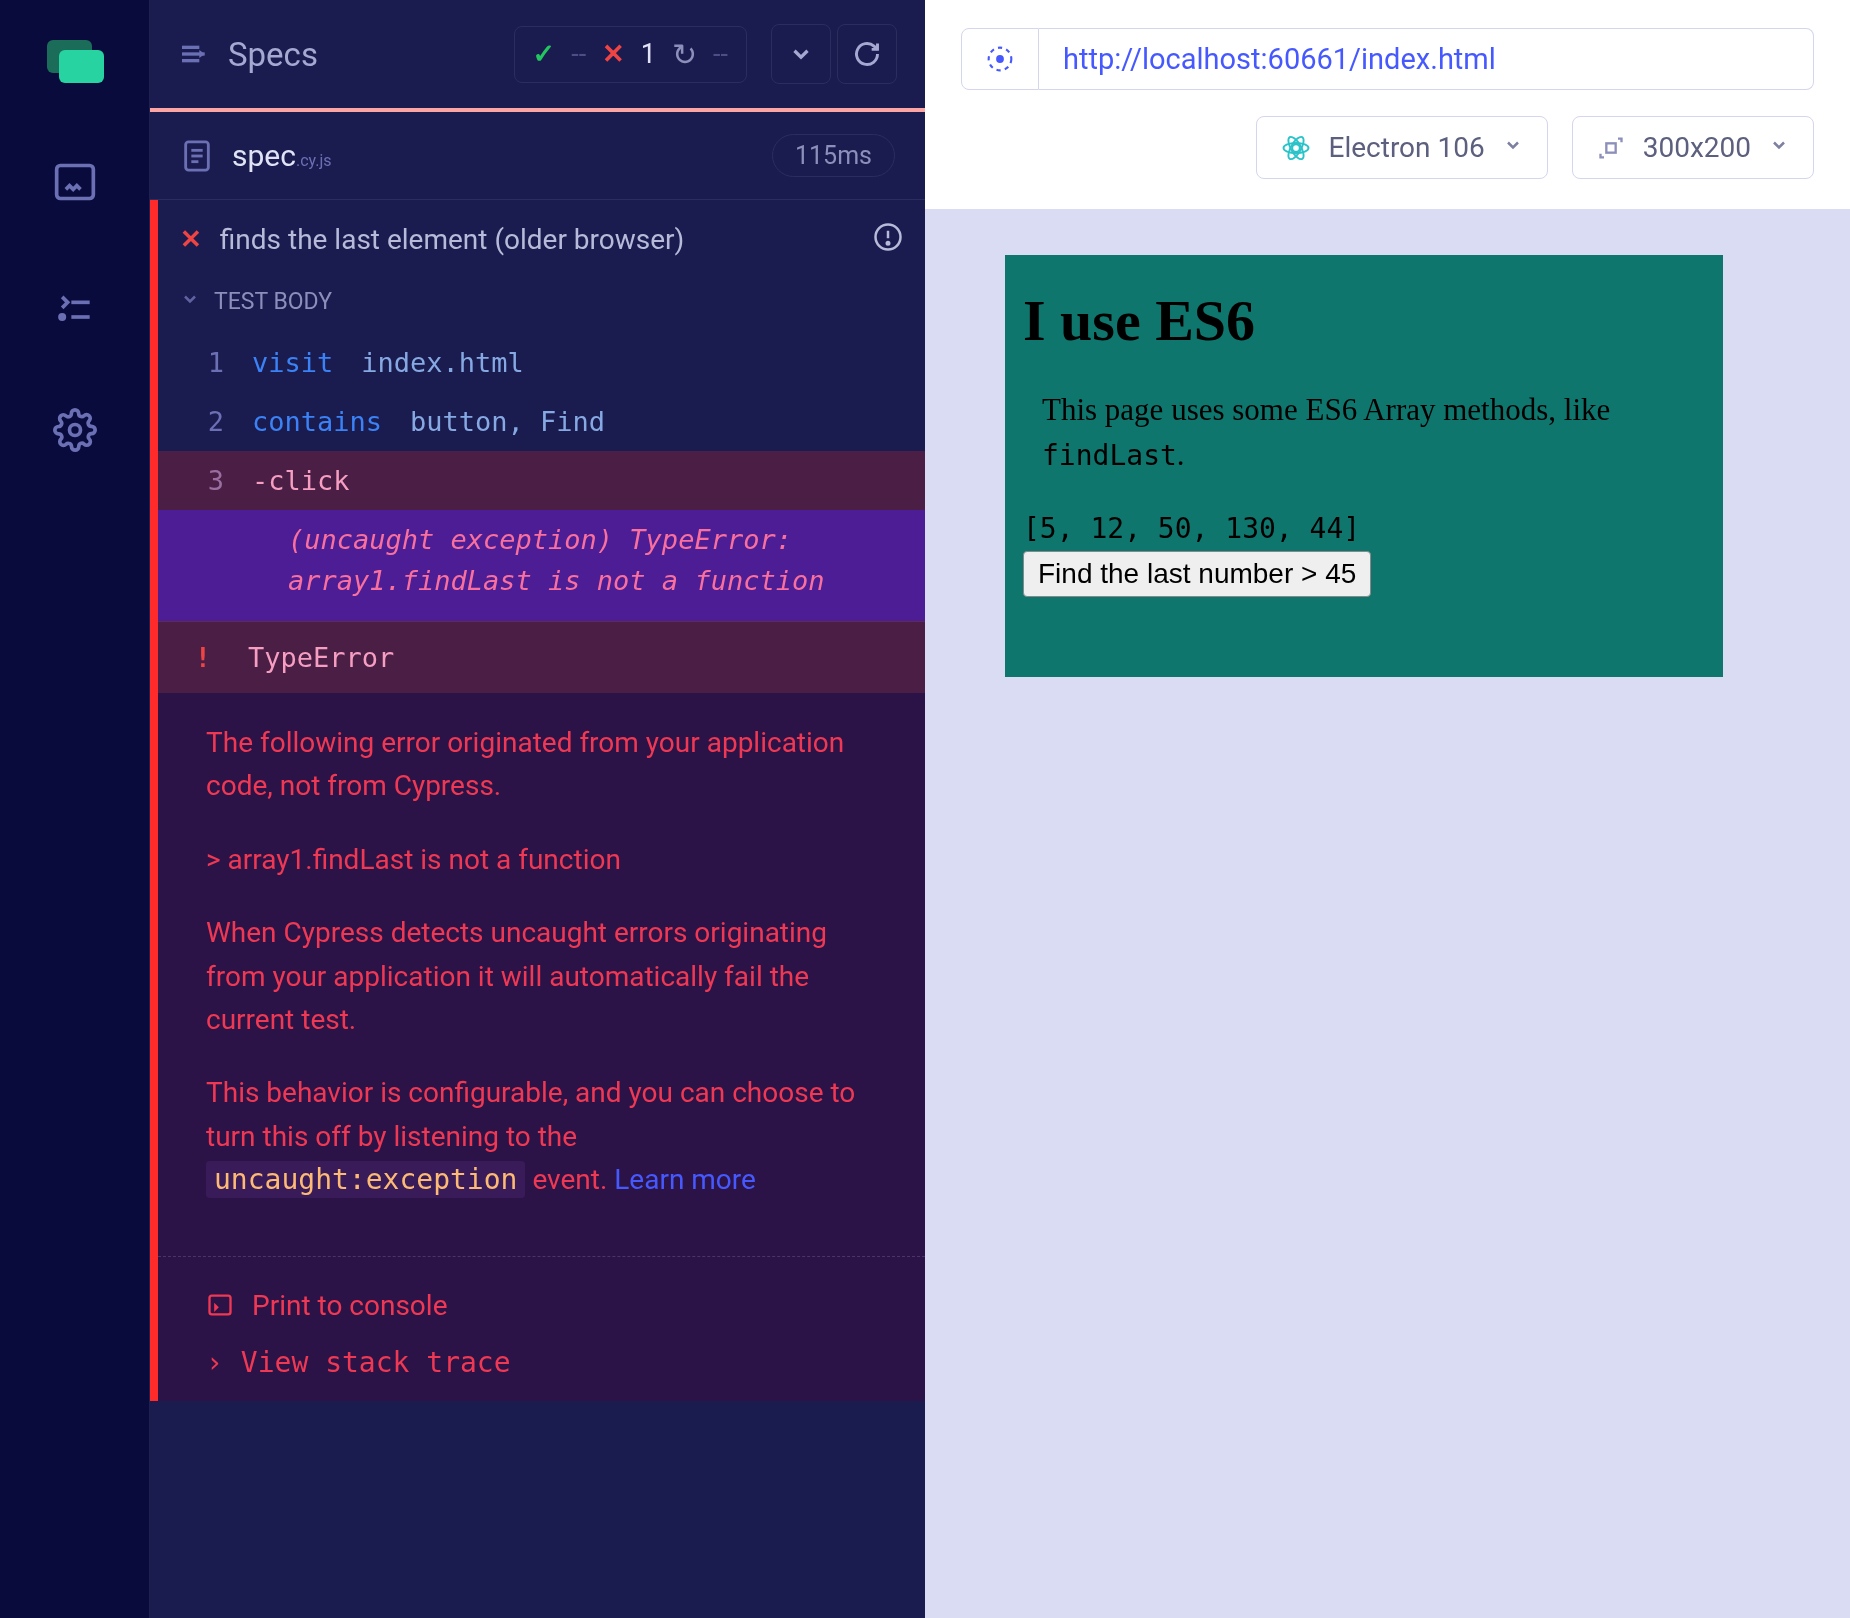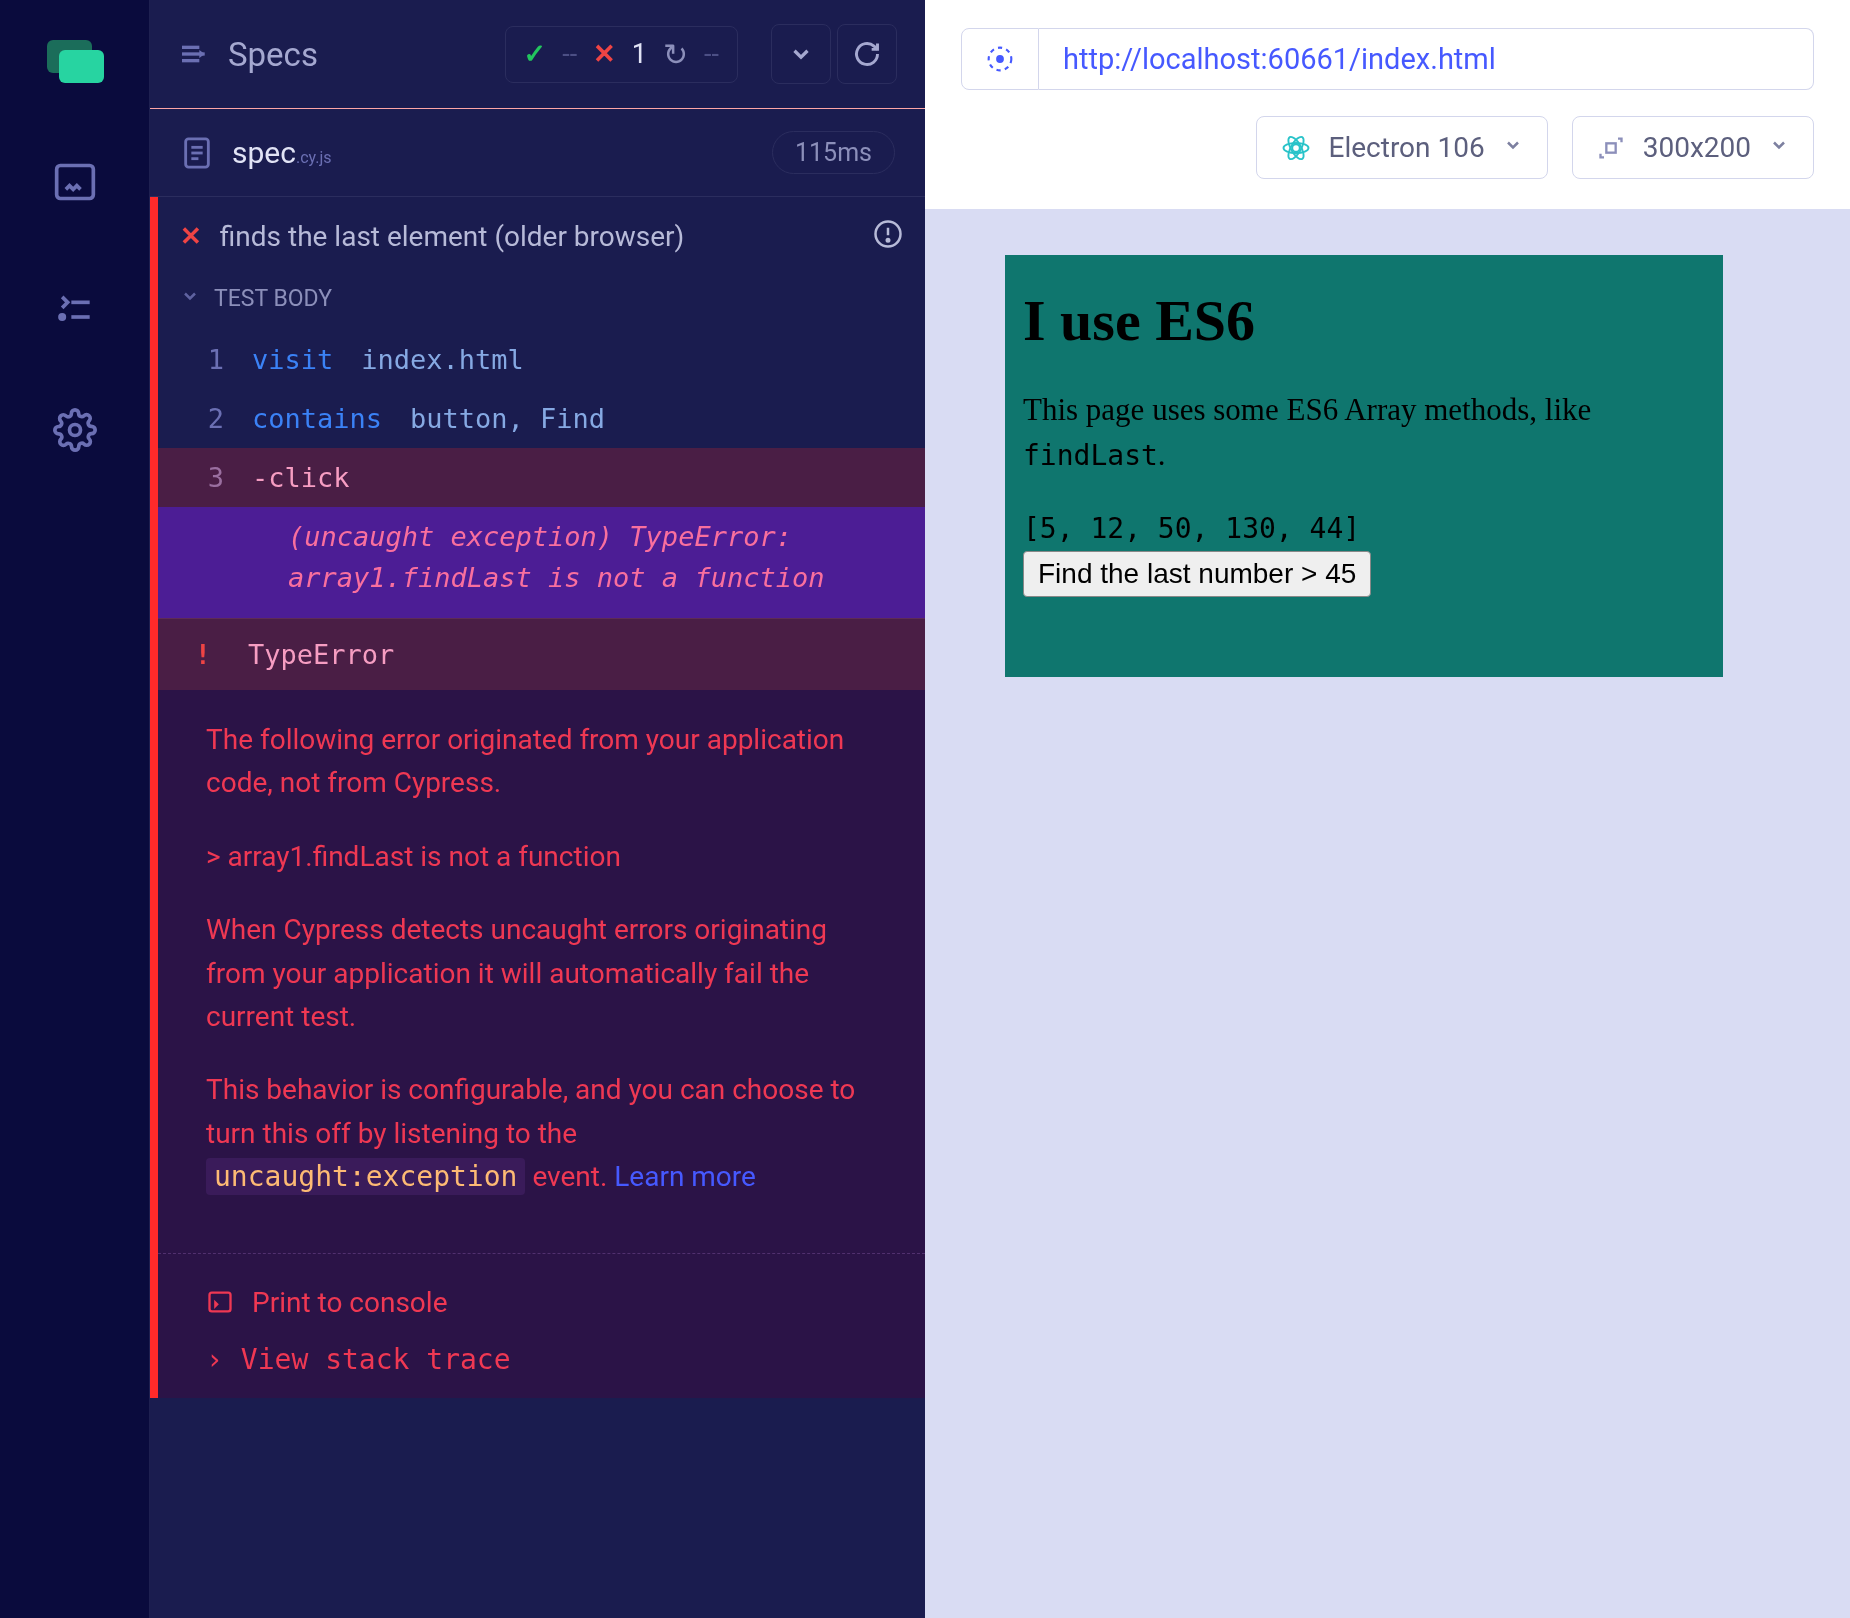--- a/index.html
+++ b/index.html
@@ -60,22 +60,22 @@
   background: #1a1c4f;
   display: flex;
   flex-direction: column;
   color: #c7c9e6;
 }
 
 .reporter-header {
   display: flex;
   align-items: center;
   padding: 24px 28px;
-  gap: 33px;
-  border-bottom: 1px solid #fca5a5;
+  gap: 24px;
+  border-bottom: 4px solid #fca5a5;
 }
 .reporter-header .specs-label {
   font-size: 33px;
   color: #a5a8d0;
   display: flex;
   align-items: center;
   gap: 18px;
 }
 .reporter-header .counts {
   display: flex;
@@ -287,20 +287,21 @@
   font-family: Georgia, "Times New Roman", serif;
   font-size: 58px;
   font-weight: bold;
   margin-bottom: 34px;
 }
 .app-page p {
   font-family: Georgia, "Times New Roman", serif;
   font-size: 31px;
   line-height: 1.45;
   margin-bottom: 34px;
+  margin-left: 19px;
 }
 .app-page p code { font-family: Menlo, Monaco, Consolas, monospace; font-size: 28px; }
 .app-page .arr {
   font-family: Menlo, Monaco, Consolas, monospace;
   font-size: 28px;
   margin-bottom: 6px;
 }
 .app-page button {
   font-family: -apple-system, sans-serif;
   font-size: 28px;

